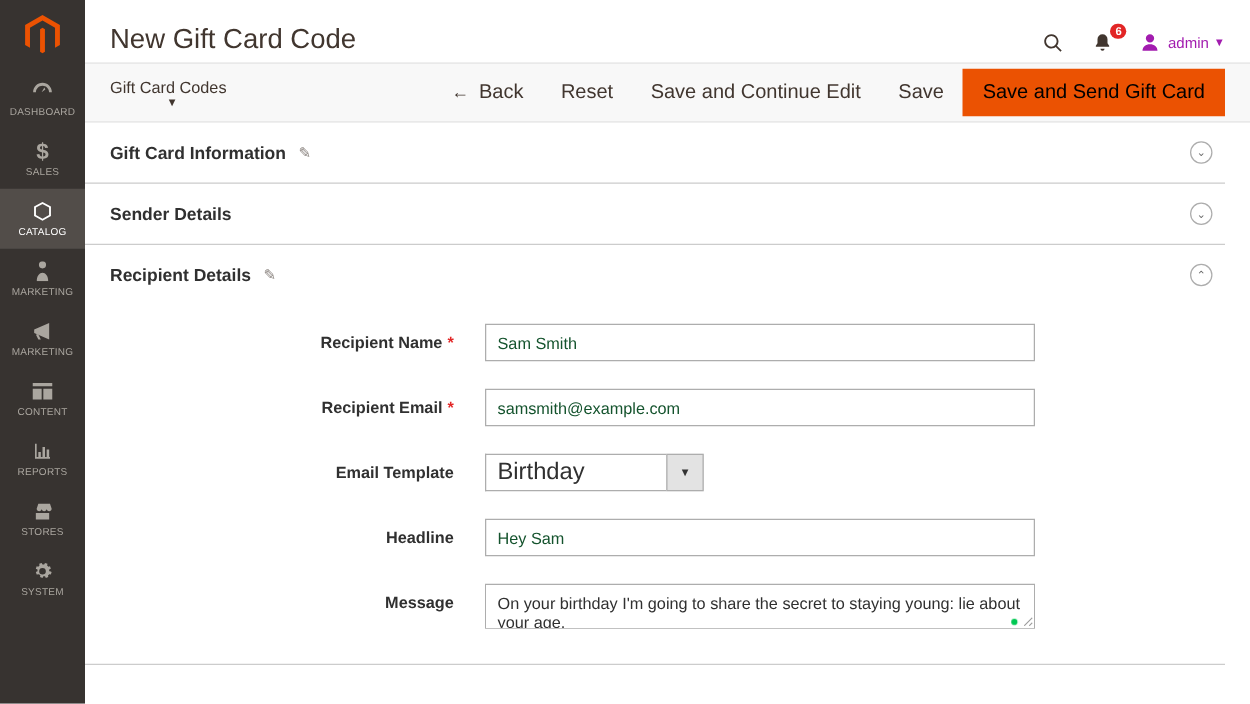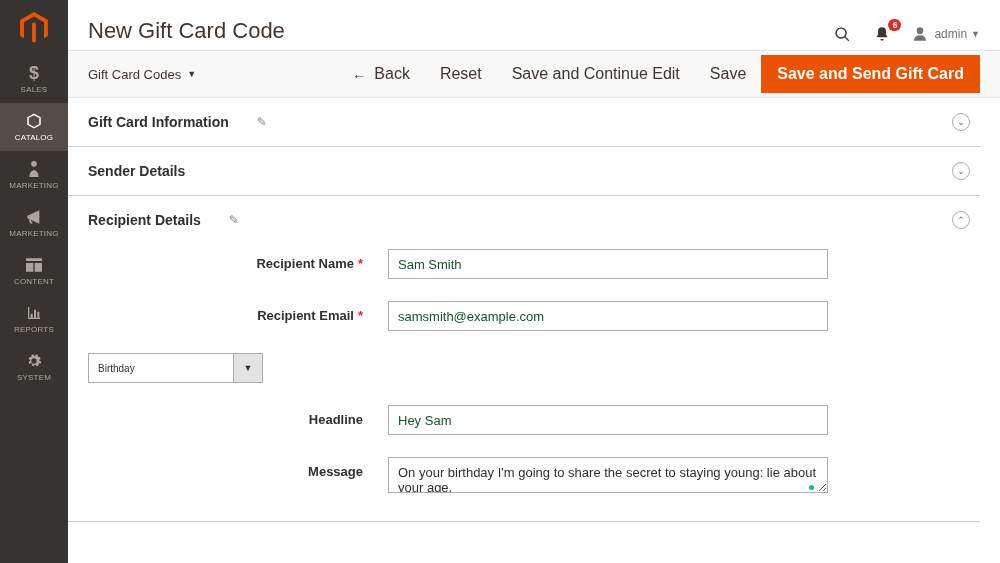--- a/index.html
+++ b/index.html
@@ -14,64 +14,73 @@
     .sidebar-item .slabel { font-size: 8px; letter-spacing: 0.2px; margin-top: 3px; text-align: center; line-height: 1.1; padding: 0 2px; }
     .sidebar-item.active { background: #524d49; color: #fff; }
     .sidebar-item.tall { height: 56px; }
     
     .main { flex: 1; display: flex; flex-direction: column; }
     .header { height: 50px; display: flex; align-items: flex-end; padding: 0 20px 6px 20px; }
     .page-title { font-size: 22px; font-weight: 300; color: #41362f; flex: 1; }
     .header-tools { display: flex; align-items: center; gap: 20px; color: #41362f;}
     .icon-btn { width: 20px; height: 20px; display: flex; align-items: center; justify-content: center; cursor: pointer; position: relative; font-size: 16px; }
     .bell-badge { position: absolute; top: -5px; right: -9px; background: #e22626; color: #fff; border-radius: 8px; font-size: 9px; padding: 1px 4px; font-weight: 600;}
-    .admin-account { display: flex; align-items: center; cursor: pointer; font-size: 12px; color: #737373; }
+    .admin-account { display: flex; align-items: center; cursor: pointer; font-size: 12px; color: #a21caf; }
     .admin-account .caret { margin-left: 4px; font-size: 9px; }
     
     .action-bar { background: #f8f8f8; border-top: 1px solid #e3e3e3; border-bottom: 1px solid #e3e3e3; height: 48px; display: flex; align-items: center; padding: 0 20px; }
-    .store-switch { font-size: 13px; color: #41362f; cursor: pointer; display: flex; align-items: center; }
+    .store-switch { font-size: 13px; color: #41362f; cursor: pointer; display: flex; align-items: center; flex-direction: column; }
     .store-switch .caret { margin-left: 6px; font-size: 9px; }
     .action-spacer { flex: 1; }
     .btn { padding: 9px 15px; font-size: 16px; cursor: pointer; color: #41362f; background: transparent; border: none; }
     .btn.back::before { content: "←"; margin-right: 8px; font-size: 14px; }
-    .btn.primary { background: #eb5202; color: #ffffff; font-weight: 700; padding: 10px 16px; }
+    .btn.primary { background: #eb5202; color: #000000; font-weight: 400; padding: 10px 16px; }
     
     .content { padding: 0 20px 0 0; overflow: auto; }
     .section { border-bottom: 1px solid #ccc; }
-    .section-head { display: flex; align-items: center; padding: 15px 10px 15px 20px; cursor: pointer; gap: 18px; }
+    .section-head { display: flex; align-items: center; padding: 15px 10px 15px 20px; cursor: pointer; }
     .section-title { font-size: 14px; font-weight: 600; color: #303030; }
     .section-pencil { margin-left: 10px; color: #8a837f; font-size: 12px; }
     .section-flex { flex: 1; }
     .section-chevron { width: 18px; height: 18px; border: 1px solid #adadad; border-radius: 50%; display: flex; align-items: center; justify-content: center; font-size: 9px; color: #666; }
     .section-body { padding: 5px 20px 25px 20px; }
     .form-row { display: flex; align-items: flex-start; margin-top: 22px; }
-    .form-row:first-child { margin-top: 0; }
+    .form-row:first-child { margin-top: 10px; }
     .form-label { width: 300px; text-align: right; padding-right: 25px; font-size: 13px; font-weight: 600; color: #303030; padding-top: 7px; }
     .req { color: #e22626; margin-left: 4px; }
     .form-field { width: 440px; }
     .inp { width: 100%; height: 30px; border: 1px solid #adadad; padding: 0 9px; font-size: 13px; color: #14532d; font-family: inherit; }
     .sel-wrap { display: inline-flex; width: 175px; }
-    .sel-text { flex:1; height: 30px; border: 1px solid #adadad; border-right: none; padding: 0 9px; display: flex; align-items: center; font-size: 10px; color: #303030; background: #fff; }
+    .sel-text { flex:1; height: 30px; border: 1px solid #adadad; border-right: none; padding: 0 9px; display: flex; align-items: center; font-size: 19px; color: #303030; background: #fff; }
     .sel-btn { width: 30px; height: 30px; border: 1px solid #adadad; background: #e3e3e3; display: flex; align-items: center; justify-content: center; cursor: pointer; font-size: 9px; color: #333; }
     .ta { width: 100%; height: 36px; border: 1px solid #adadad; padding: 7px 9px; font-size: 13px; color: #303030; resize: both; font-family: inherit; }
     .ta-wrap { position: relative; display: inline-block; width: 100%; }
     .ta-dot { position: absolute; bottom: 6px; right: 14px; width: 5px; height: 5px; background: #00c853; border-radius: 50%; }
   </style>
 </head>
 <body>
 
 <div class="wrapper">
   <nav class="sidebar">
     <div class="sidebar-logo">
       <svg viewBox="0 0 100 115">
         <path fill="#eb5202" d="M50 0 L100 29 L100 86 L86 94 L86 37 L50 16 L14 37 L14 94 L0 86 L0 29 Z"></path>
         <path fill="#eb5202" d="M43 41 L43 106 L50 110 L57 106 L57 41 L50 37 Z"></path>
       </svg>
     </div>
     <div class="sidebar-item">
+      <span class="sicon">
+        <svg width="18" height="18" viewBox="0 0 24 24">
+            <path fill="currentColor" d="M12 4a8 8 0 0 0-8 8h3l2-3 2 6 2-9 2 6h5a8 8 0 0 0-8-8z" opacity="0"></path>
+            <path fill="currentColor" d="M12 3C6.5 3 2 7.5 2 13h3c0-3.9 3.1-7 7-7s7 3.1 7 7h3c0-5.5-4.5-10-10-10zm-1 10l3-5 1 2-4 3z"></path>
+          </svg>
+      </span>
+      <span class="slabel">DASHBOARD</span>
+    </div>
+    <div class="sidebar-item">
       <span class="sicon" style="font-weight:600;">$</span>
       <span class="slabel">SALES</span>
     </div>
     <div class="sidebar-item active">
       <span class="sicon">
         <svg width="18" height="18" viewBox="0 0 24 24">
             <path fill="currentColor" d="M12 2l9 5v10l-9 5-9-5V7l9-5zm0 2.3L5 8v8l7 3.9L19 16V8l-7-3.7z"></path>
           </svg>
       </span>
       <span class="slabel">CATALOG</span>
@@ -100,20 +109,28 @@
       </span>
       <span class="slabel">CONTENT</span>
     </div>
     <div class="sidebar-item">
       <span class="sicon">
         <svg width="16" height="16" viewBox="0 0 24 24">
             <path fill="currentColor" d="M3 3v18h18v-2H5V3H3zm4 10h3v6H7zm5-6h3v12h-3zm5 3h3v9h-3z"></path>
           </svg>
       </span>
       <span class="slabel">REPORTS</span>
+    </div>
+    <div class="sidebar-item">
+      <span class="sicon">
+        <svg width="16" height="16" viewBox="0 0 24 24">
+            <path fill="currentColor" d="M3 3h18l2 6c0 1.7-1.3 3-3 3s-3-1.3-3-3c0 1.7-1.3 3-3 3s-3-1.3-3-3c0 1.7-1.3 3-3 3s-3-1.3-3-3l2-6zm1 11h16v8H4z"></path>
+          </svg>
+      </span>
+      <span class="slabel">STORES</span>
     </div>
     <div class="sidebar-item">
       <span class="sicon">
         <svg width="16" height="16" viewBox="0 0 24 24">
             <path fill="currentColor" d="M12 8a4 4 0 1 0 0 8 4 4 0 0 0 0-8zm9 4l2 1-1 3-2-.5c-.4.6-.9 1.1-1.5 1.5l.5 2-3 1-1-2h-2l-1 2-3-1 .5-2c-.6-.4-1.1-.9-1.5-1.5L5 16l-1-3 2-1v-2L4 9l1-3 2 .5c.4-.6.9-1.1 1.5-1.5L8 3l3-1 1 2h2l1-2 3 1-.5 2c.6.4 1.1.9 1.5 1.5L21 6l1 3-2 1v2z"></path>
           </svg>
       </span>
       <span class="slabel">SYSTEM</span>
     </div>
   </nav>
@@ -191,20 +208,21 @@
           </div>
 
           <div class="form-row">
             <label class="form-label"><span>Recipient Email</span><span class="req">*</span></label>
             <div class="form-field">
               <input class="inp" type="text" value="samsmith@example.com" style="">
             </div>
           </div>
 
           <div class="form-row">
+            <label class="form-label">Email Template</label>
             <div class="form-field">
               <div class="sel-wrap">
                 <span class="sel-text">Birthday</span>
                 <span class="sel-btn">▼</span>
               </div>
             </div>
           </div>
 
           <div class="form-row">
             <label class="form-label">Headline</label>

